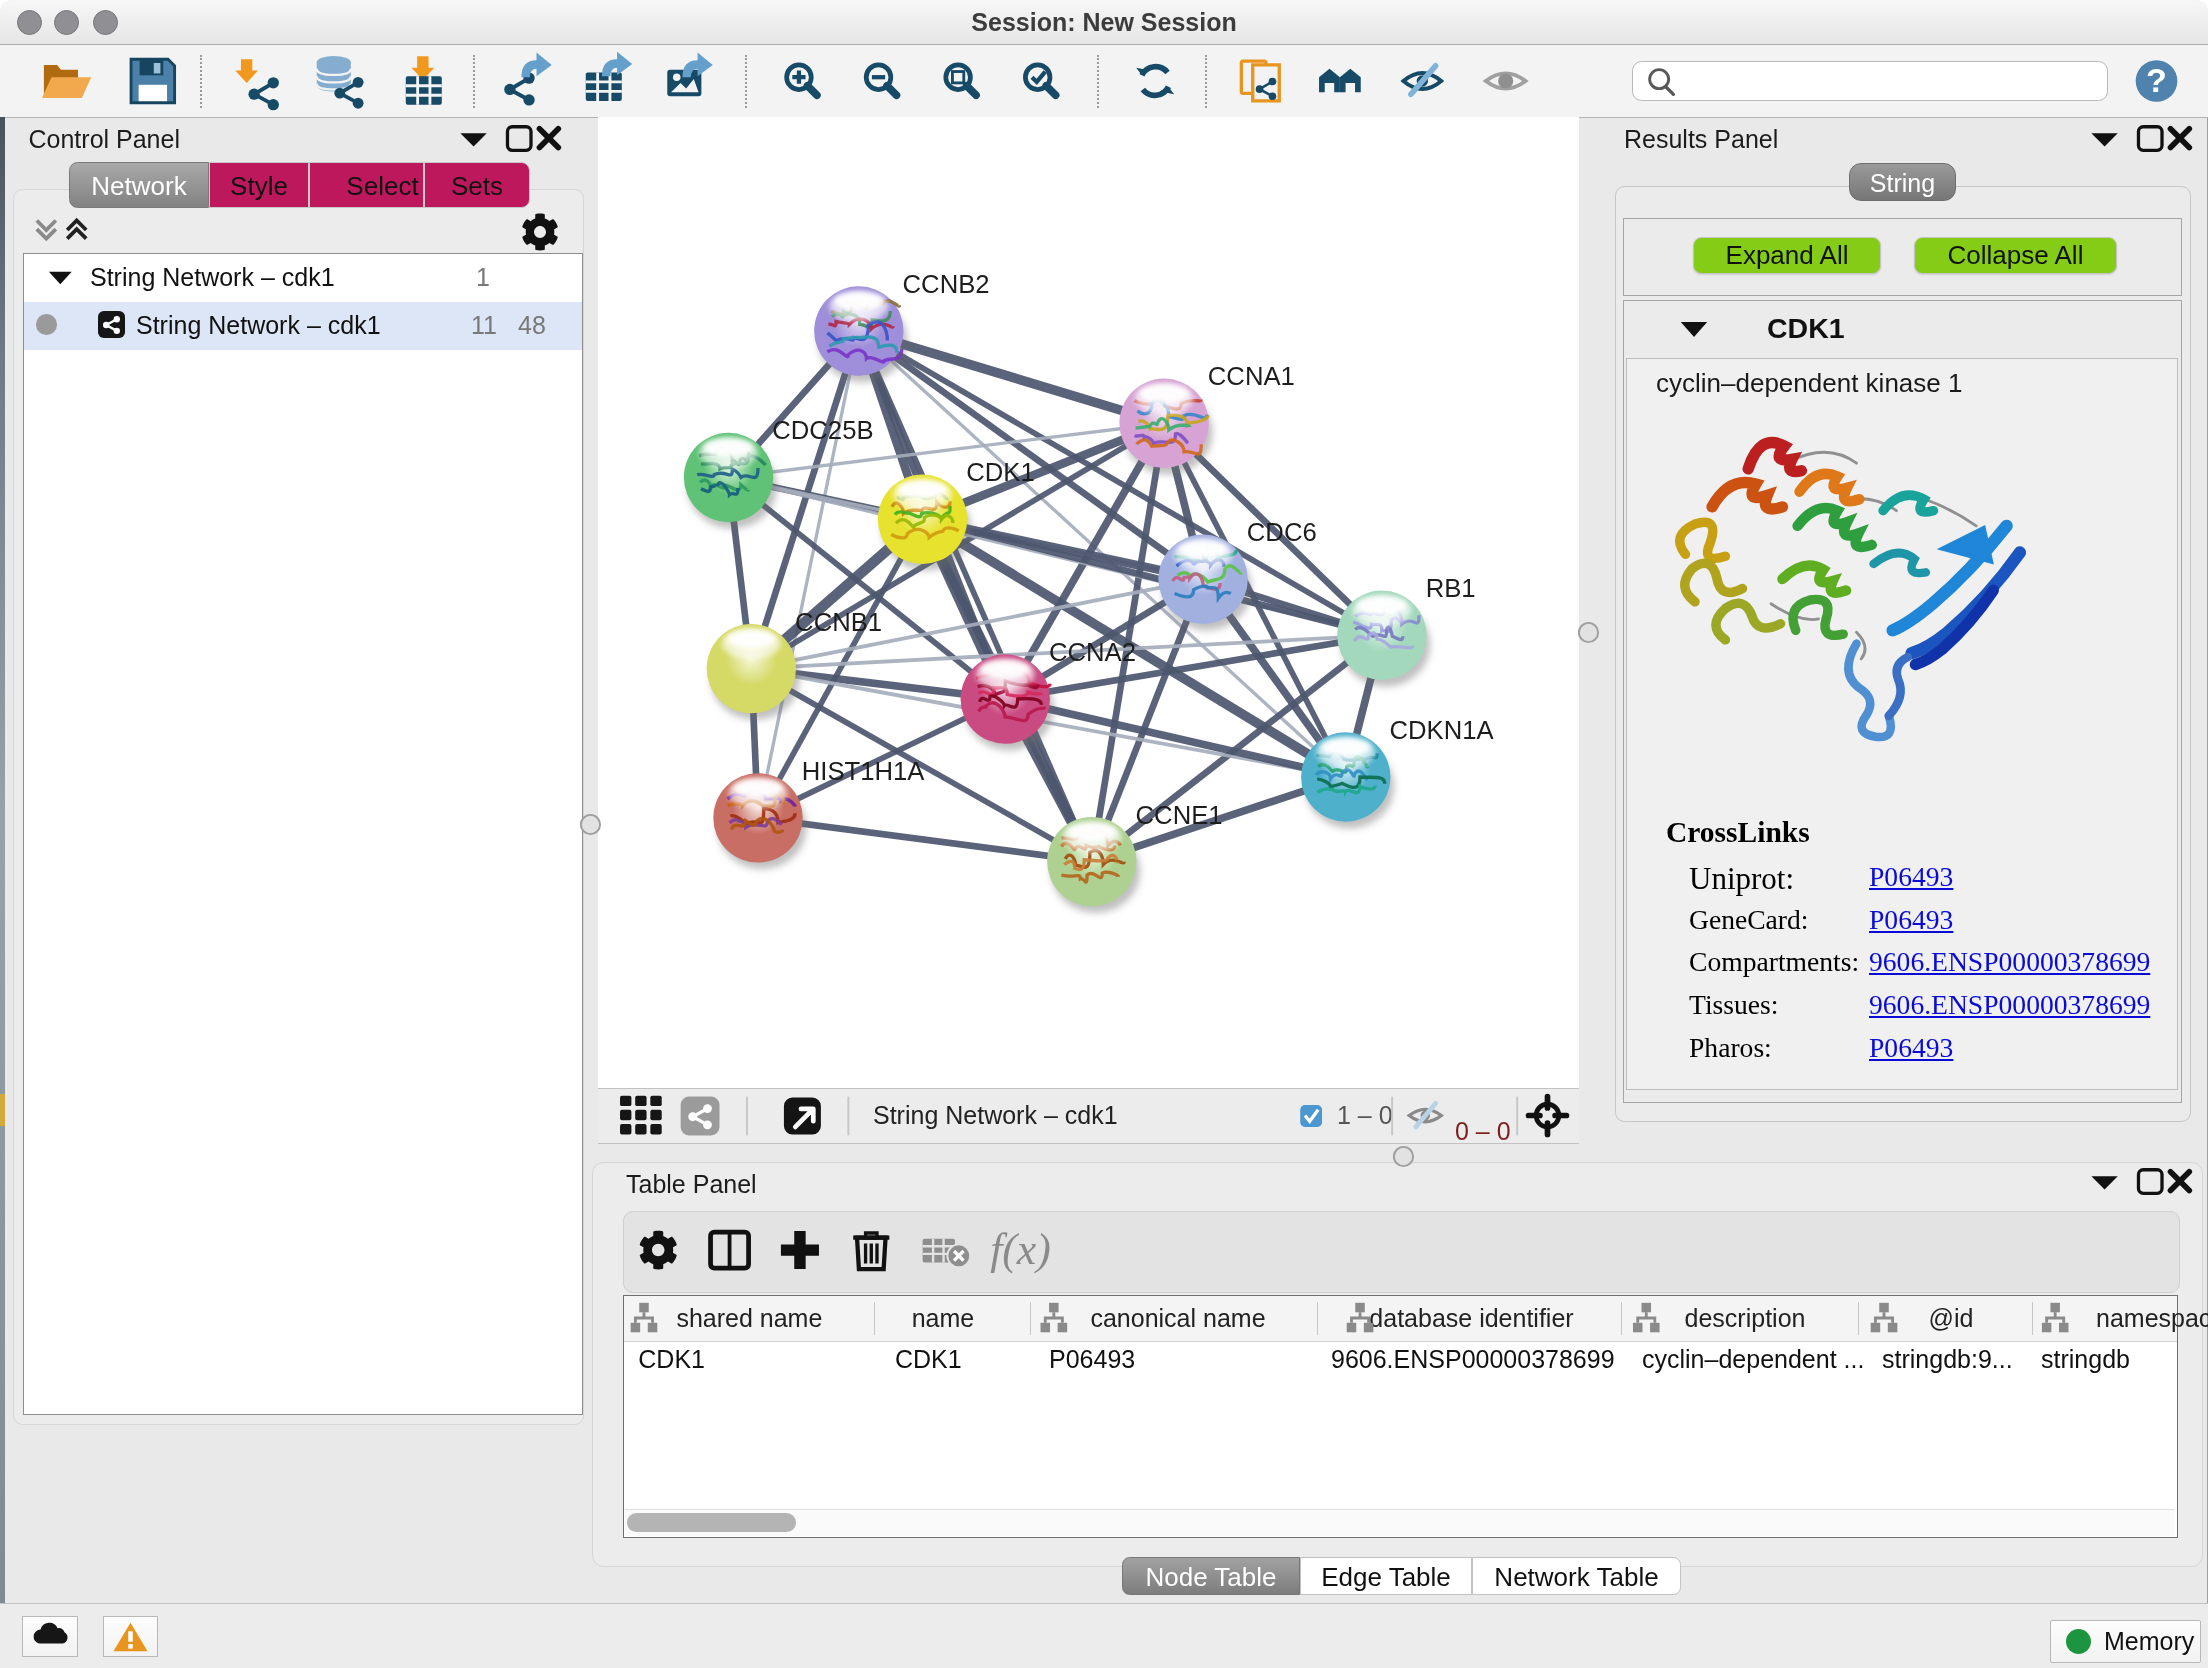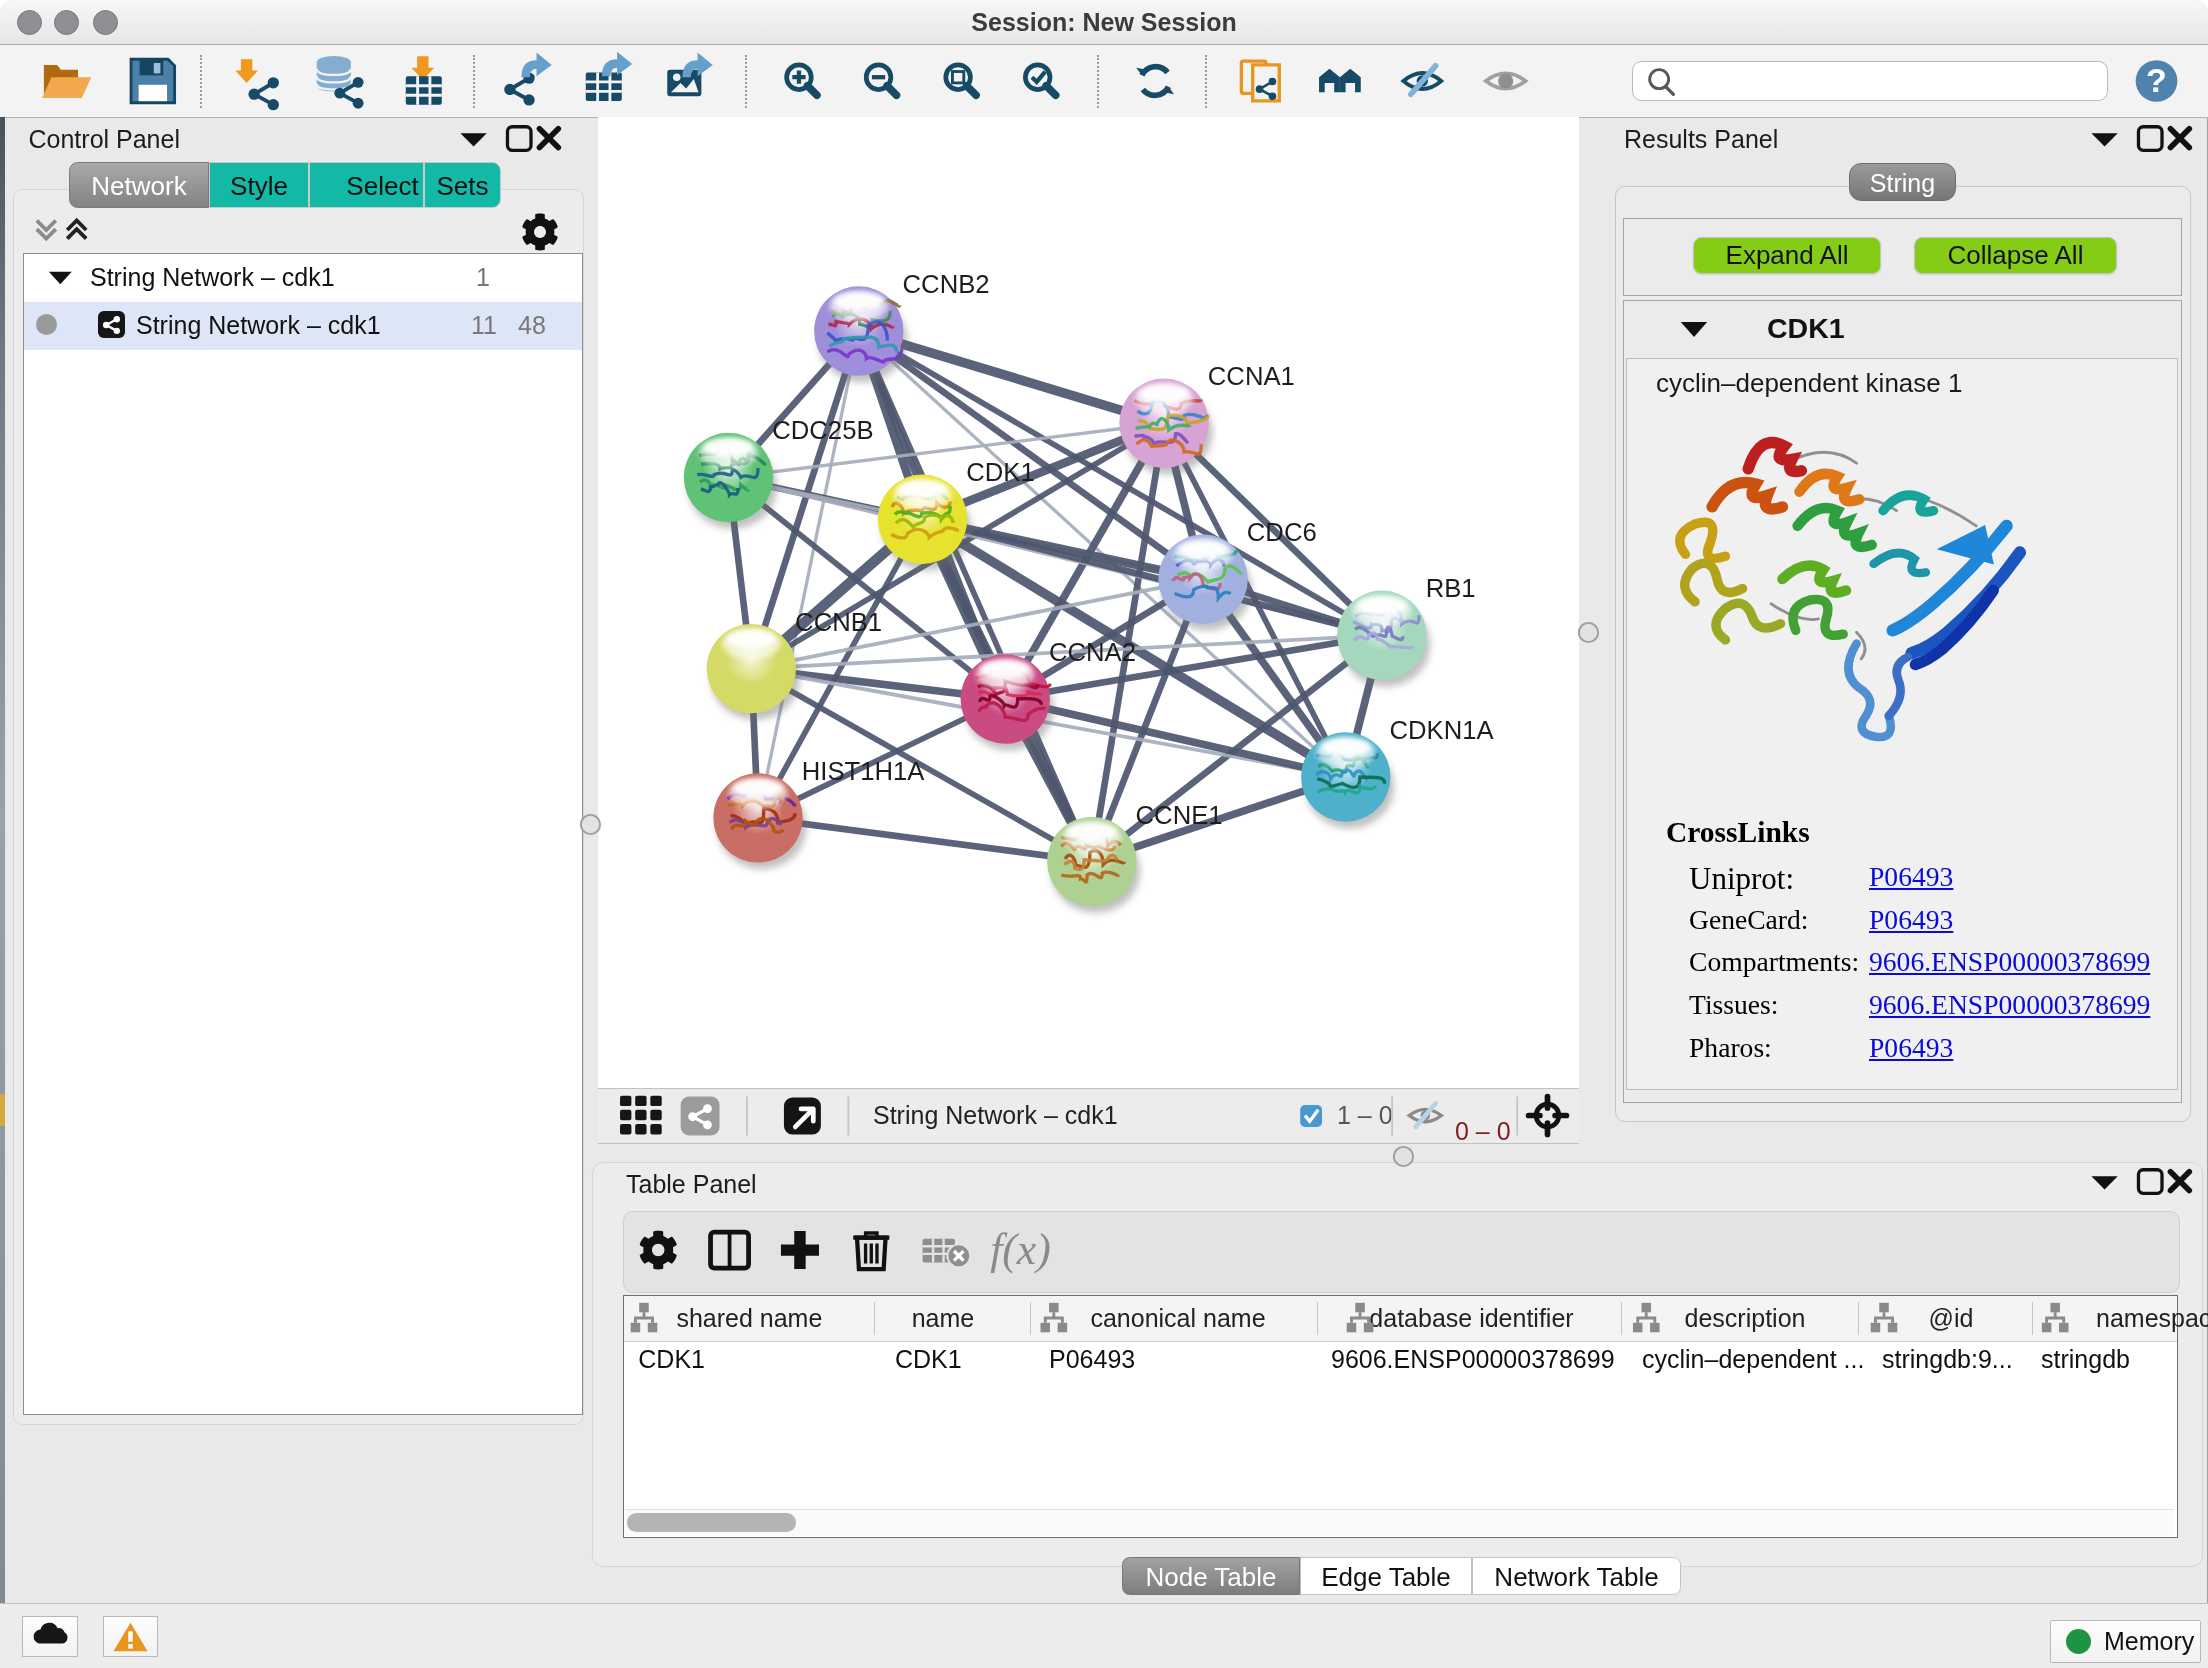--- a/index.html
+++ b/index.html
@@ -14,21 +14,21 @@
   #title{width:100%;text-align:center;top:7.6px;font-size:25px;font-weight:600;color:#3c3c3c;}
   
   #toolbar{left:0;top:45px;width:2208px;height:72px;background:#f3f3f3;border-bottom:1px solid #b3b3b3;}
   .sep{top:9.5px;height:53px;width:0;border-left:2.9px dotted #9a9a9a;}
   #searchbox{left:1632px;top:16px;width:474px;height:38px;background:#fff;border:1.9px solid #b9b9b9;border-radius:9.5px;}
   
   .ptitle{font-size:25px;color:#1c1c1c;}
   
   #ctl-outer{left:13.3px;top:189px;width:569px;height:1234px;background:#ececec;border:1px solid #d6d6d6;border-radius:9.5px;}
   .tab{position:absolute;top:162px;height:46px;font-size:26px;text-align:center;line-height:46px;
-       background:#14b8a6;color:#111;border:1px solid #c9c9c9;box-sizing:border-box;}
+       background:#be185d;color:#111;border:1px solid #c9c9c9;box-sizing:border-box;}
   #selbar{left:23px;top:208px;width:560px;height:45px;}
   #ctl-list{left:23px;top:253px;width:560px;height:1162px;background:#fff;border:1.9px solid #8e8e8e;box-sizing:border-box;}
   .trow{position:absolute;left:0;width:100%;height:48px;font-size:25px;}
   
   #canvas{left:598px;top:117px;width:981px;height:971px;background:#fff;}
   #netstatus{left:598px;top:1088px;width:981px;height:54px;background:#ececec;border-top:1px solid #c2c2c2;border-bottom:1px solid #c2c2c2;}
   
   #res-outer{left:1615px;top:186px;width:574px;height:934px;background:#ebebeb;border:1px solid #c6c6c6;border-radius:9.5px;}
   #stringtab{left:1849px;top:163px;width:107px;height:38px;border-radius:12px;
      background:linear-gradient(#9a9a9a,#767676);color:#fff;font-size:25px;text-align:center;line-height:38px;
@@ -218,21 +218,21 @@
   <path d="M2 11 L30 11 L16 25 Z" fill="#111"></path>
   <rect x="52" y="4" width="25" height="25" rx="5" fill="none" stroke="#111" stroke-width="3.5"></rect>
   <path d="M86 6 L106 26 M106 6 L86 26" stroke="#111" stroke-width="6" stroke-linecap="round"></path>
 </svg>
 
 <div class="ptitle abs" style="left:28.5px;top:125px;">Control Panel</div>
 <div id="ctl-outer" class="abs"></div>
 <div class="tab" style="left:69px;width:140px;border-radius:8.6px 0 0 8.6px;background:linear-gradient(#a9a9a9,#828282);color:#fff;border-color:#7a7a7a;">Network</div>
 <div class="tab" style="left:209px;width:100px;">Style</div>
 <div class="tab" style="left:309px;width:115px;padding-left:32px;">Select</div>
-<div class="tab" style="left:424px;width:77px;border-radius:0 8.6px 8.6px 0;">Sets</div>
+<div class="tab" style="left:424px;width:106px;border-radius:0 8.6px 8.6px 0;">Sets</div>
 <div id="selbar" class="abs">
   <svg class="abs" width="76" height="45" viewBox="0 0 80 47" style="left:9.5px;top:0;">
     <path d="M4 13 L14 23 L24 13 M4 22 L14 32 L24 22" fill="none" stroke="#8a8a8a" stroke-width="4"></path>
     <path d="M36 23 L46 13 L56 23 M36 32 L46 22 L56 32" fill="none" stroke="#222" stroke-width="4"></path>
   </svg>
   <svg class="abs" width="42" height="42" viewBox="0 0 44 44" style="left:496px;top:2.9px;">
     <path transform="translate(2,2) scale(0.0782)" fill="#111" d="M487.4 315.7l-42.6-24.6c4.3-23.2 4.3-47 0-70.2l42.6-24.6c4.9-2.8 7.1-8.6 5.5-14-11.1-35.6-30-67.8-54.7-94.6-3.8-4.1-10-5.1-14.8-2.3L380.8 110c-17.9-15.4-38.5-27.3-60.8-35.1V25.8c0-5.6-3.9-10.5-9.4-11.7-36.7-8.2-74.3-7.8-109.2 0-5.5 1.2-9.4 6.1-9.4 11.7V75c-22.2 7.9-42.8 19.8-60.8 35.1L88.7 85.5c-4.9-2.8-11-1.9-14.8 2.3-24.7 26.7-43.6 58.9-54.7 94.6-1.7 5.4.6 11.2 5.5 14L67.3 221c-4.3 23.2-4.3 47 0 70.2l-42.6 24.6c-4.9 2.8-7.1 8.6-5.5 14 11.1 35.6 30 67.8 54.7 94.6 3.8 4.1 10 5.1 14.8 2.3l42.6-24.6c17.9 15.4 38.5 27.3 60.8 35.1v49.2c0 5.6 3.9 10.5 9.4 11.7 36.7 8.2 74.3 7.8 109.2 0 5.5-1.2 9.4-6.1 9.4-11.7v-49.2c22.2-7.9 42.8-19.8 60.8-35.1l42.6 24.6c4.9 2.8 11 1.9 14.8-2.3 24.7-26.7 43.6-58.9 54.7-94.6 1.7-5.4-.6-11.2-5.5-14zM256 336c-44.1 0-80-35.9-80-80s35.9-80 80-80 80 35.9 80 80-35.9 80-80 80z"></path>
   </svg>
 </div>
 <div id="ctl-list" class="abs">

